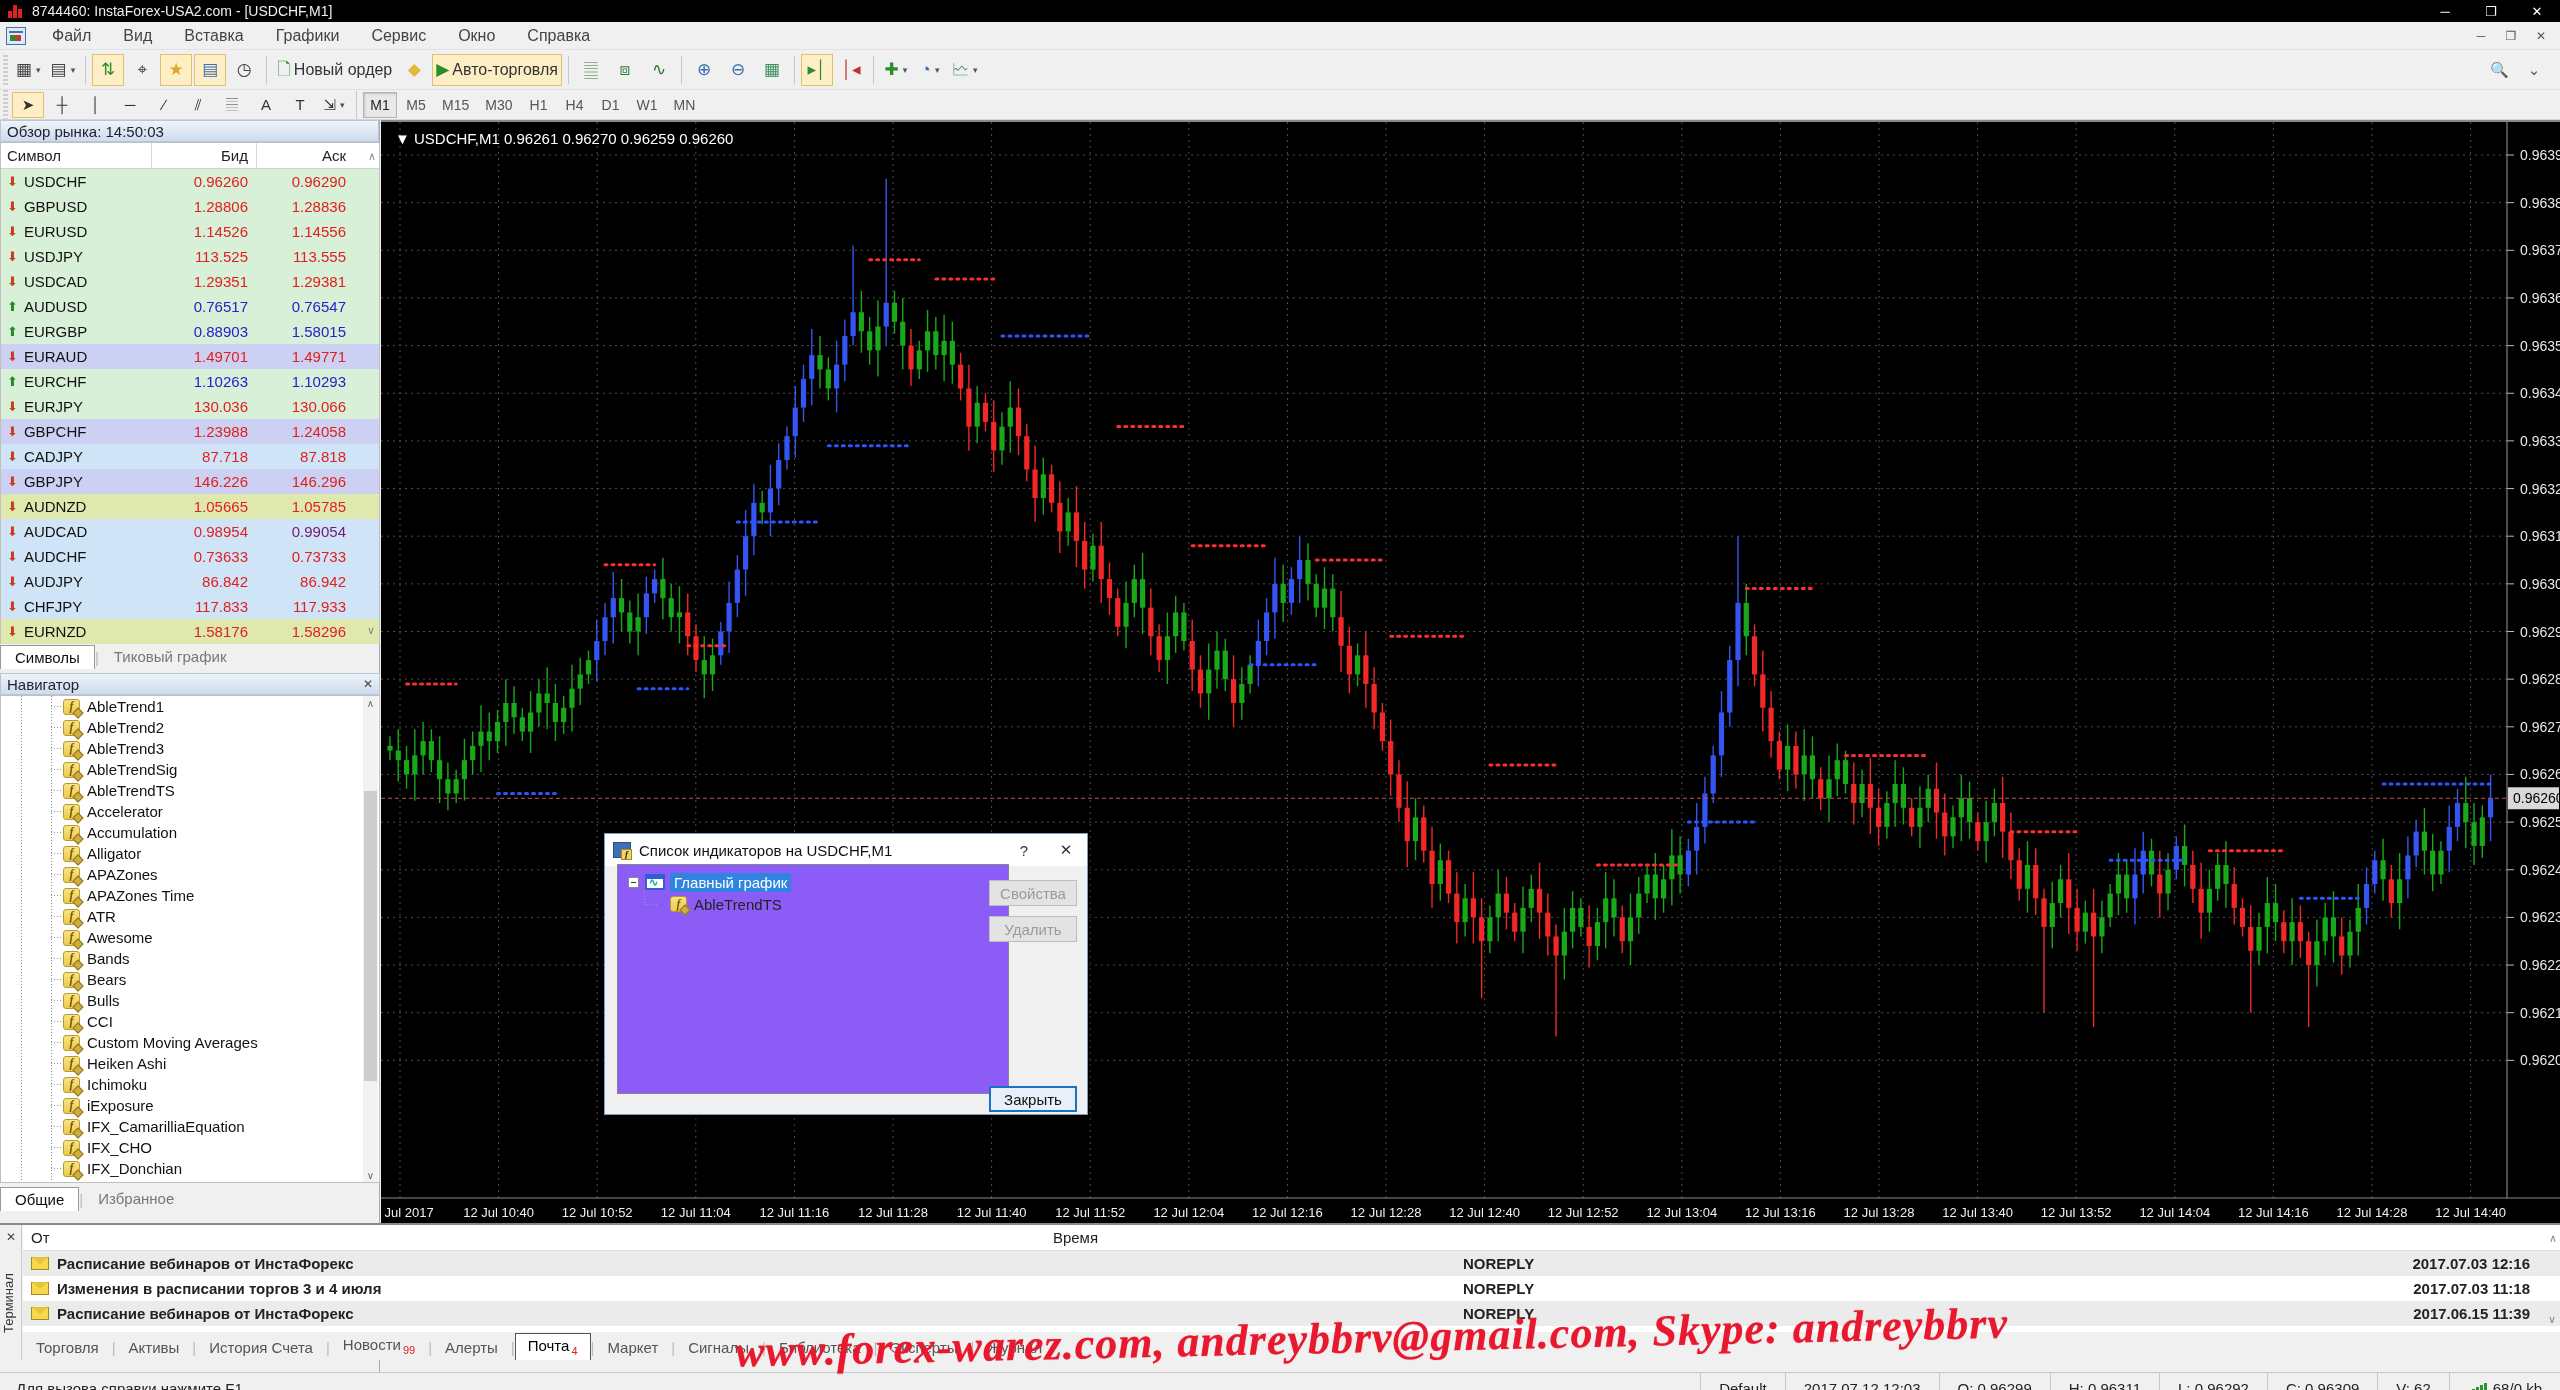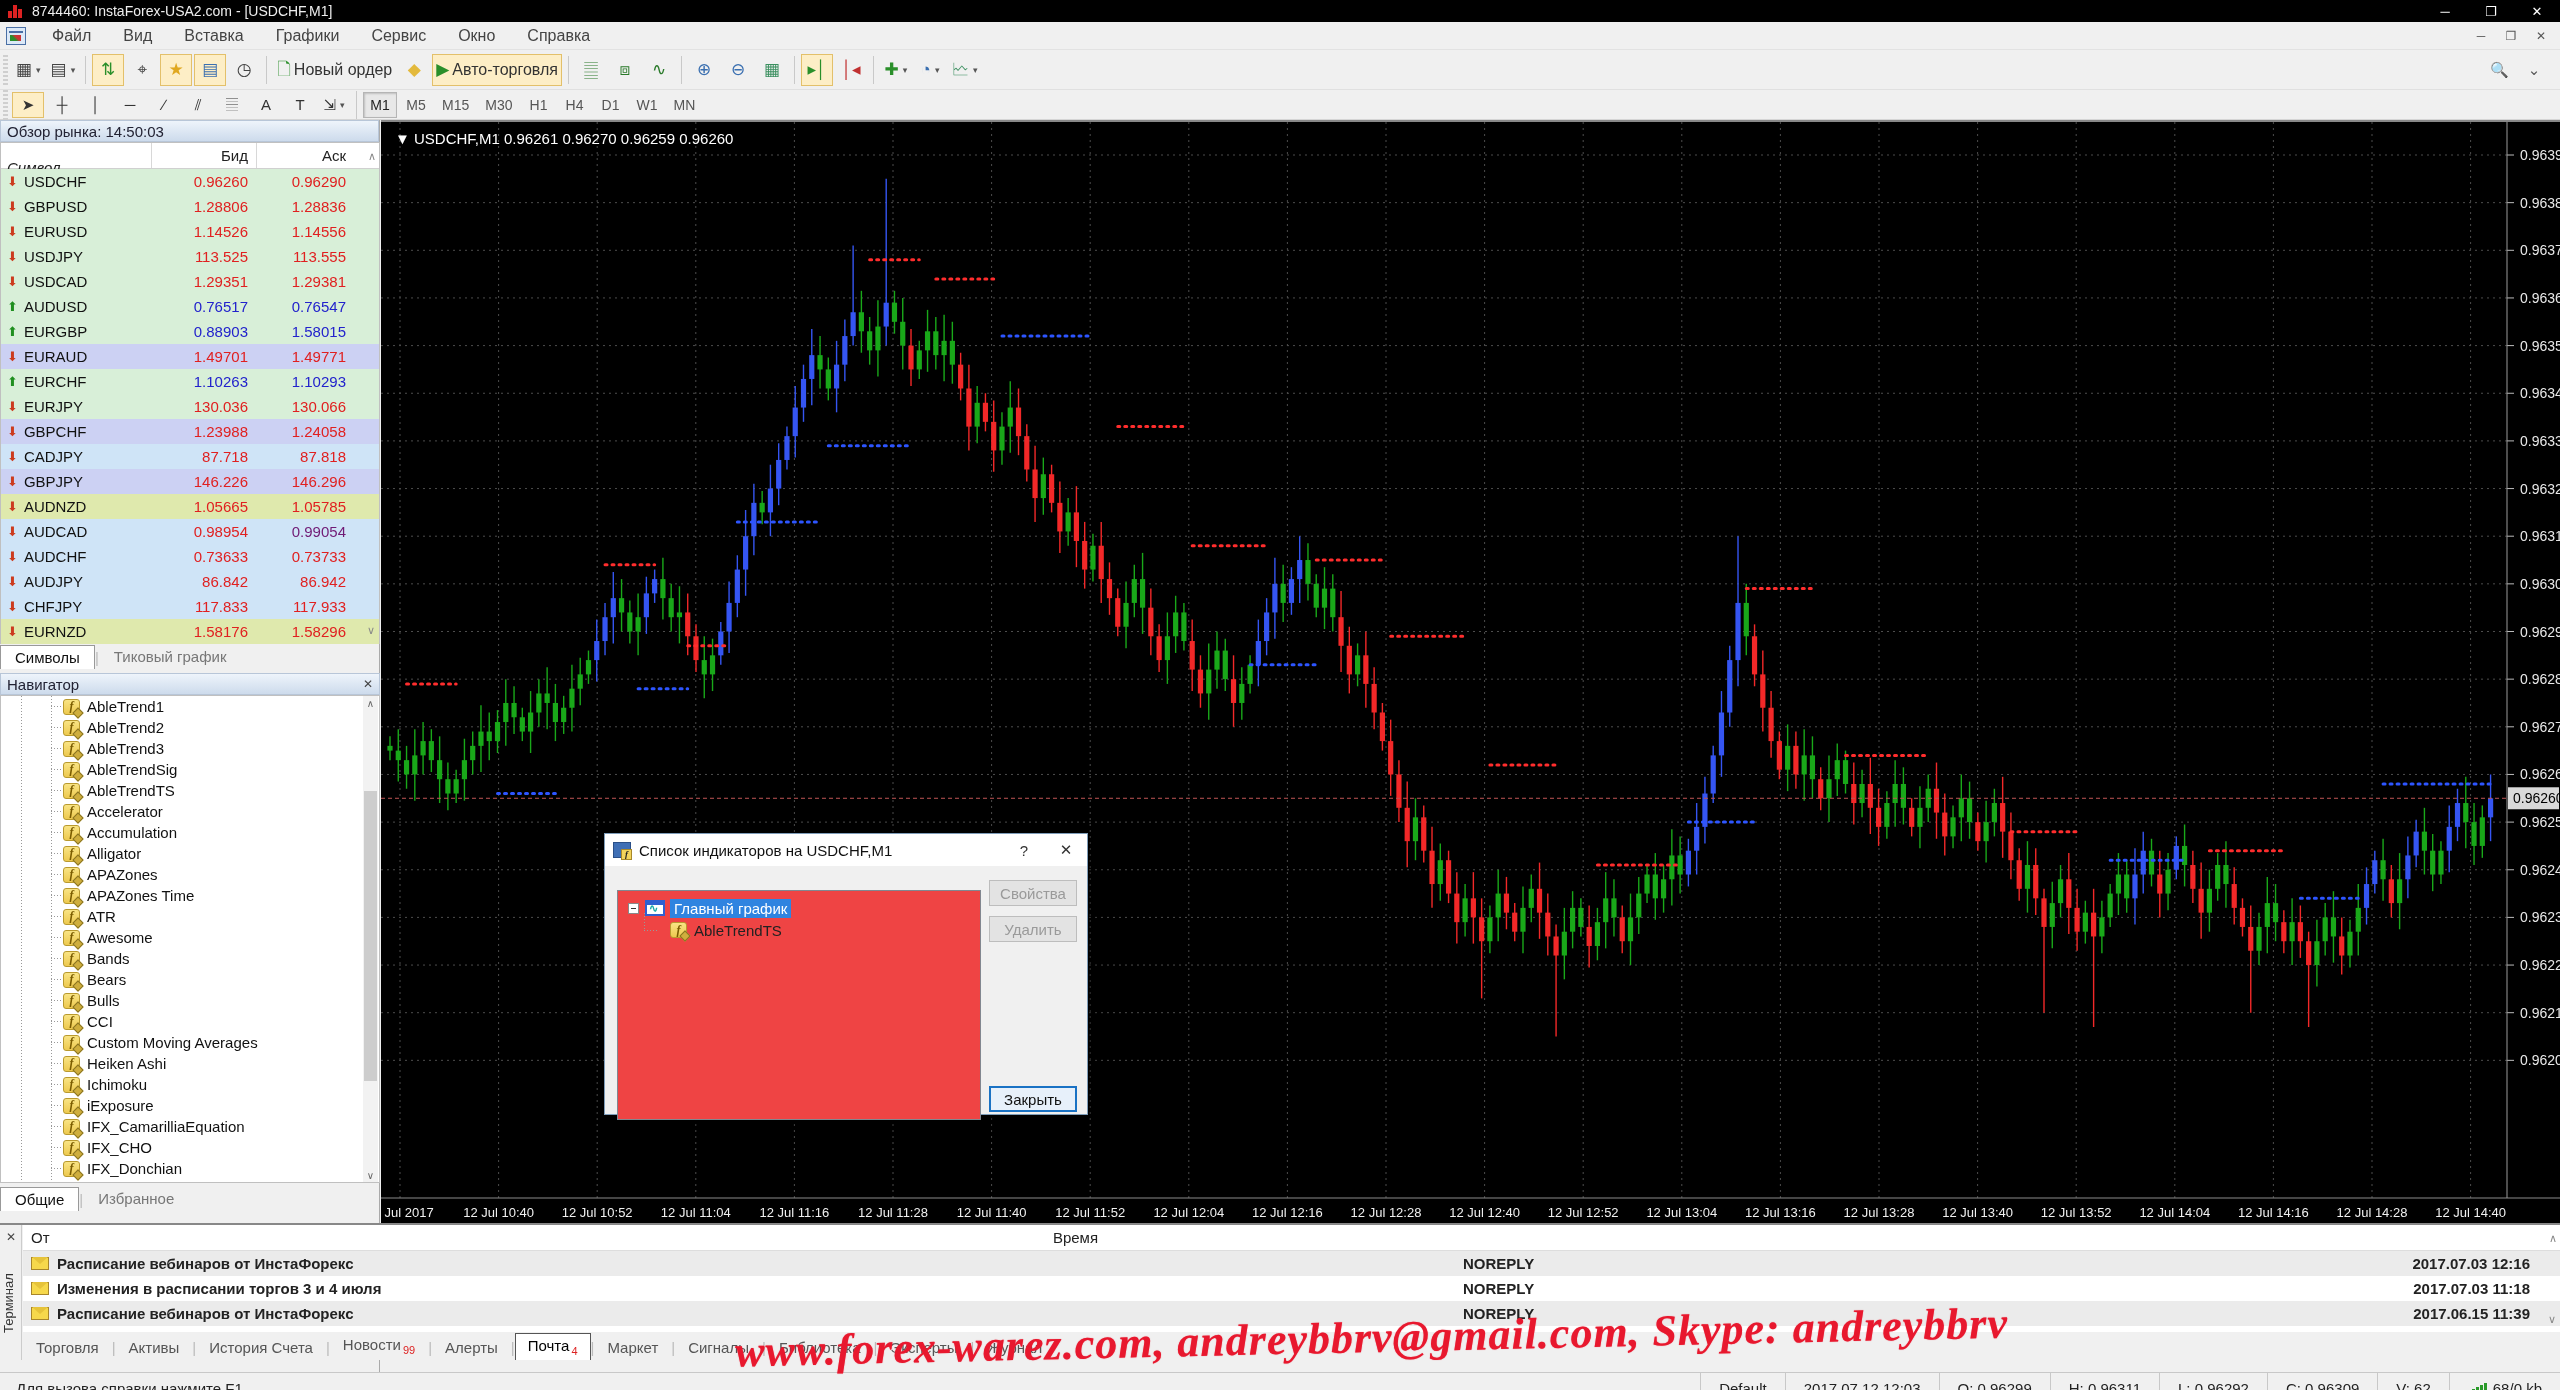--- a/index.html
+++ b/index.html
@@ -48,21 +48,21 @@
   .tf-btn.active { background:#e8e8e8; border:1px solid #b5b5b5; box-shadow:inset 1px 1px 2px rgba(0,0,0,.18); color:#222; }
 
   
   #leftpanel { position:absolute; left:0; top:120px; width:380px; height:1329px; background:#f0f0f0;
                border-right:1px solid #aaa; }
   .panel-header { height:22px; background:linear-gradient(#eef4fb,#cddbec); border:1px solid #b8c6d8;
                   display:flex; align-items:center; padding:0 6px; font-size:15px; color:#223; }
   #mw-table { position:absolute; left:0; top:22px; width:380px; height:502px; background:#fff;
               border:1px solid #c0c0c0; }
   #mw-head { height:26px; display:flex; border-bottom:1px solid #d0d0d0; background:#fff; position:relative;}
-  #mw-head .c1 { width:150px; padding:16px 6px;font-style:italic; }
+  #mw-head .c1 { width:150px; padding:4px 6px; }
   #mw-head .c2 { width:105px; text-align:right; padding:4px 8px; }
   #mw-head .c3 { width:100px; text-align:right; padding:4px 10px; }
   #mw-head .colsep { position:absolute; top:0; bottom:0; width:1px; background:#d8d8d8; }
   .mw-row { height:25px; display:flex; align-items:center; font-size:15px; position:relative; }
   .mw-row .sym { width:150px; padding-left:6px; display:flex; align-items:center; gap:6px; color:#111; }
   .mw-row .bid { width:105px; text-align:right; padding-right:8px; }
   .mw-row .ask { width:100px; text-align:right; padding-right:10px; }
   .arr { font-size:13px; line-height:1; }
   .scroll-hint { position:absolute; right:3px; font-size:11px; color:#888; }
   #mw-tabs, #nav-tabs { position:absolute; left:0; width:380px; height:24px; display:flex; align-items:flex-end;
@@ -97,21 +97,21 @@
   #dialog { position:absolute; left:604px; top:833px; width:484px; height:282px; background:#f0f0f0;
             border:1px solid #7f9db9; box-shadow:4px 6px 18px rgba(0,0,0,.55); z-index:50; }
   #dlg-title { height:32px; background:#fff; display:flex; align-items:center; padding-left:8px; }
   #dlg-title .t { font-size:15px; color:#111; margin-left:8px; }
   #dlg-icon { width:18px; height:16px; position:relative; background:#3f6fb5; border:1px solid #2a4f88; }
   #dlg-icon:after { content:"f"; position:absolute; right:-2px; bottom:-3px; background:#f3d45c; border:1px solid #a8882a;
                     font:italic bold 9px "Liberation Serif",serif; width:9px; height:9px; line-height:8px; text-align:center; }
   #dlg-title .btns { margin-left:auto; display:flex; }
   #dlg-title .b { width:42px; height:32px; display:flex; align-items:center; justify-content:center;
                   font-size:15px; color:#333; }
-  #dlg-list { position:absolute; left:12px; top:56px; width:364px; height:230px; background:#ef4444; border:1px solid #828790; }
+  #dlg-list { position:absolute; left:12px; top:30px; width:392px; height:230px; background:#8b5cf6; border:1px solid #828790; }
   .dlg-row { height:22px; display:flex; align-items:center; font-size:15px; }
   #dlg-expand { width:11px; height:11px; border:1px solid #888; margin:0 6px 0 10px; position:relative; background:#fff; flex:none;}
   #dlg-expand:after { content:""; position:absolute; left:2px; right:2px; top:4px; height:1px; background:#333; }
   #dlg-charticon { width:20px; height:16px; background:#fff; border:2px solid #2f5fd0; position:relative; margin-right:5px; flex:none;}
   #dlg-charticon:before { content:""; position:absolute; left:0; right:0; top:0; height:3px; background:#2f5fd0; }
   #dlg-charticon:after { content:"∿"; position:absolute; left:2px; top:0px; color:#16a8a8; font-size:11px; font-weight:bold; }
   .dlg-sel { background:#2f84e0; color:#fff; padding:1px 4px; }
   .dlg-child { padding-left:52px; position:relative; }
   .dlg-child:before { content:""; position:absolute; left:26px; top:-6px; width:1px; height:17px;
                       background-image:repeating-linear-gradient(180deg,#999 0 1px,transparent 1px 3px); }

